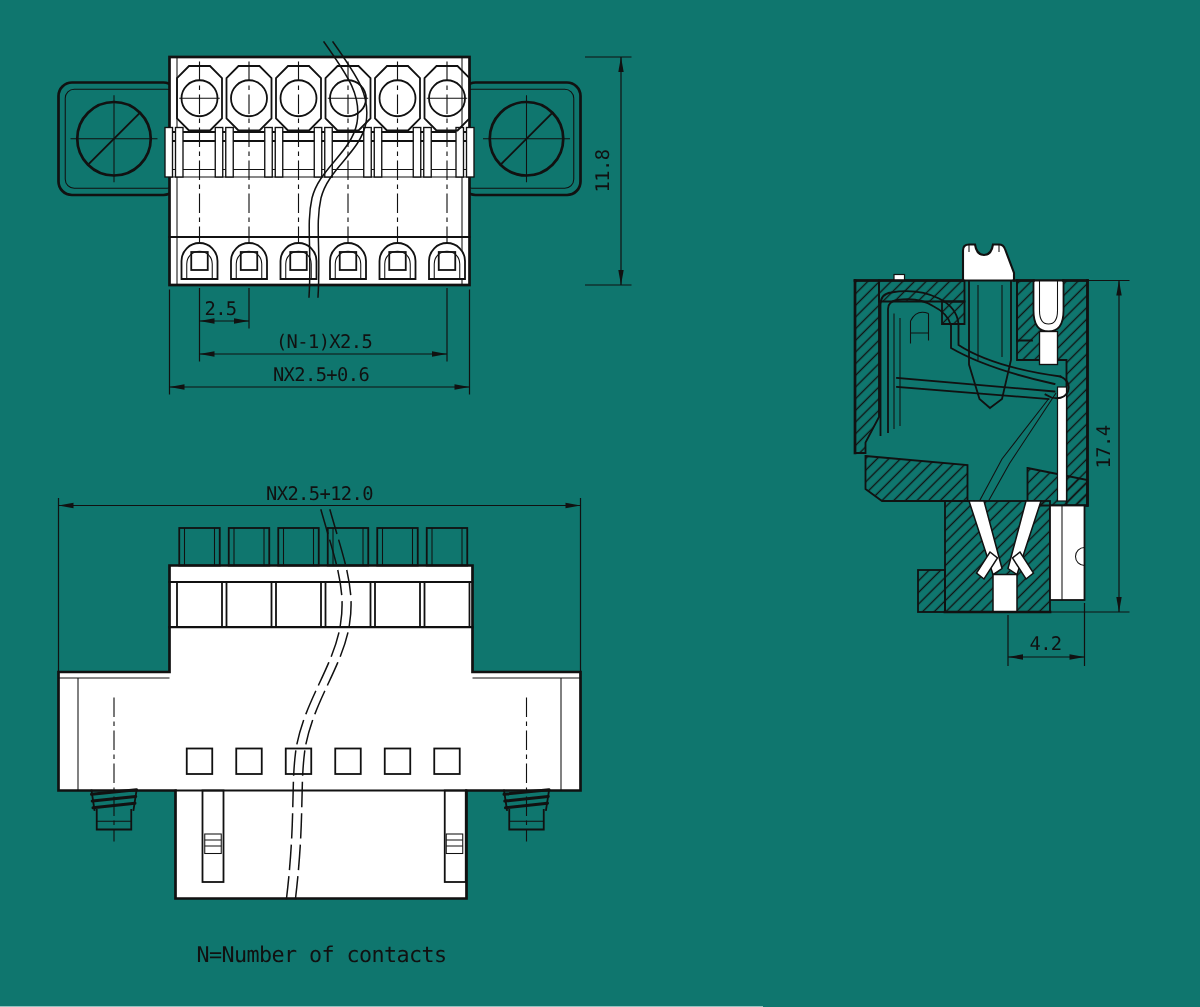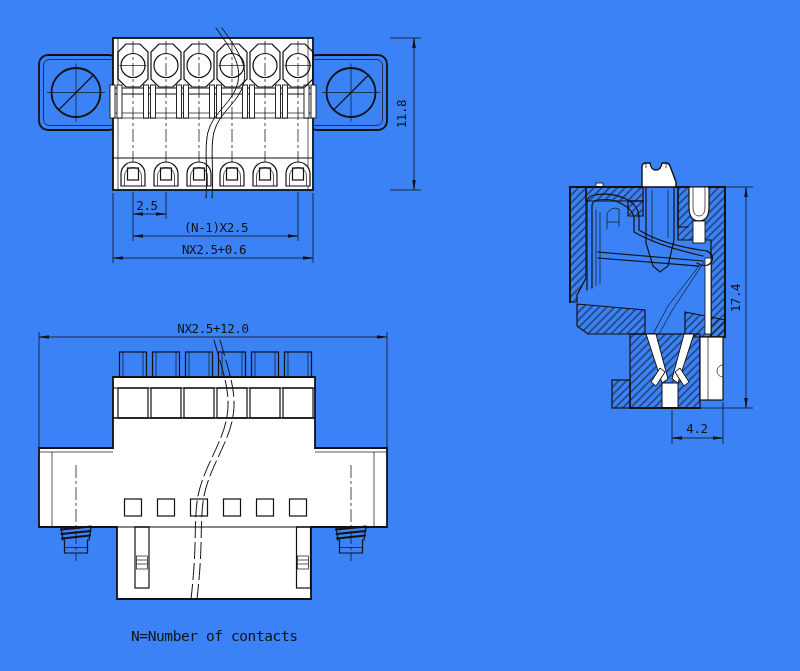--- a/index.html
+++ b/index.html
@@ -1,16 +1,16 @@
 <!DOCTYPE html>
 <html><head>
 <meta charset="utf-8">
 <style>
   html,body{margin:0;padding:0;background:#ffffff;}
-  .canvas{position:relative;width:800px;height:671px;background:#3b82f6;overflow:hidden;
+  .canvas{position:relative;width:800px;height:671px;background:#0f766e;overflow:hidden;
           font-family:"DejaVu Sans Mono","Liberation Mono",monospace;}
   svg{display:block}
   .ol{fill:none;stroke:#111;stroke-width:1.8;stroke-linecap:square}
   .ml{fill:none;stroke:#111;stroke-width:1.2;stroke-linecap:square}
   .tl{fill:none;stroke:#111;stroke-width:0.7}
   .cl{fill:none;stroke:#111;stroke-width:0.75;stroke-dasharray:13 3 3 3}
   .dim{fill:none;stroke:#111;stroke-width:0.8}
   .ht{fill:url(#h);stroke:#111;stroke-width:1.2}
   .wf{fill:#fff;stroke:#111;stroke-width:1.2}
   .wb{fill:#fff;stroke:#111;stroke-width:1.8}

